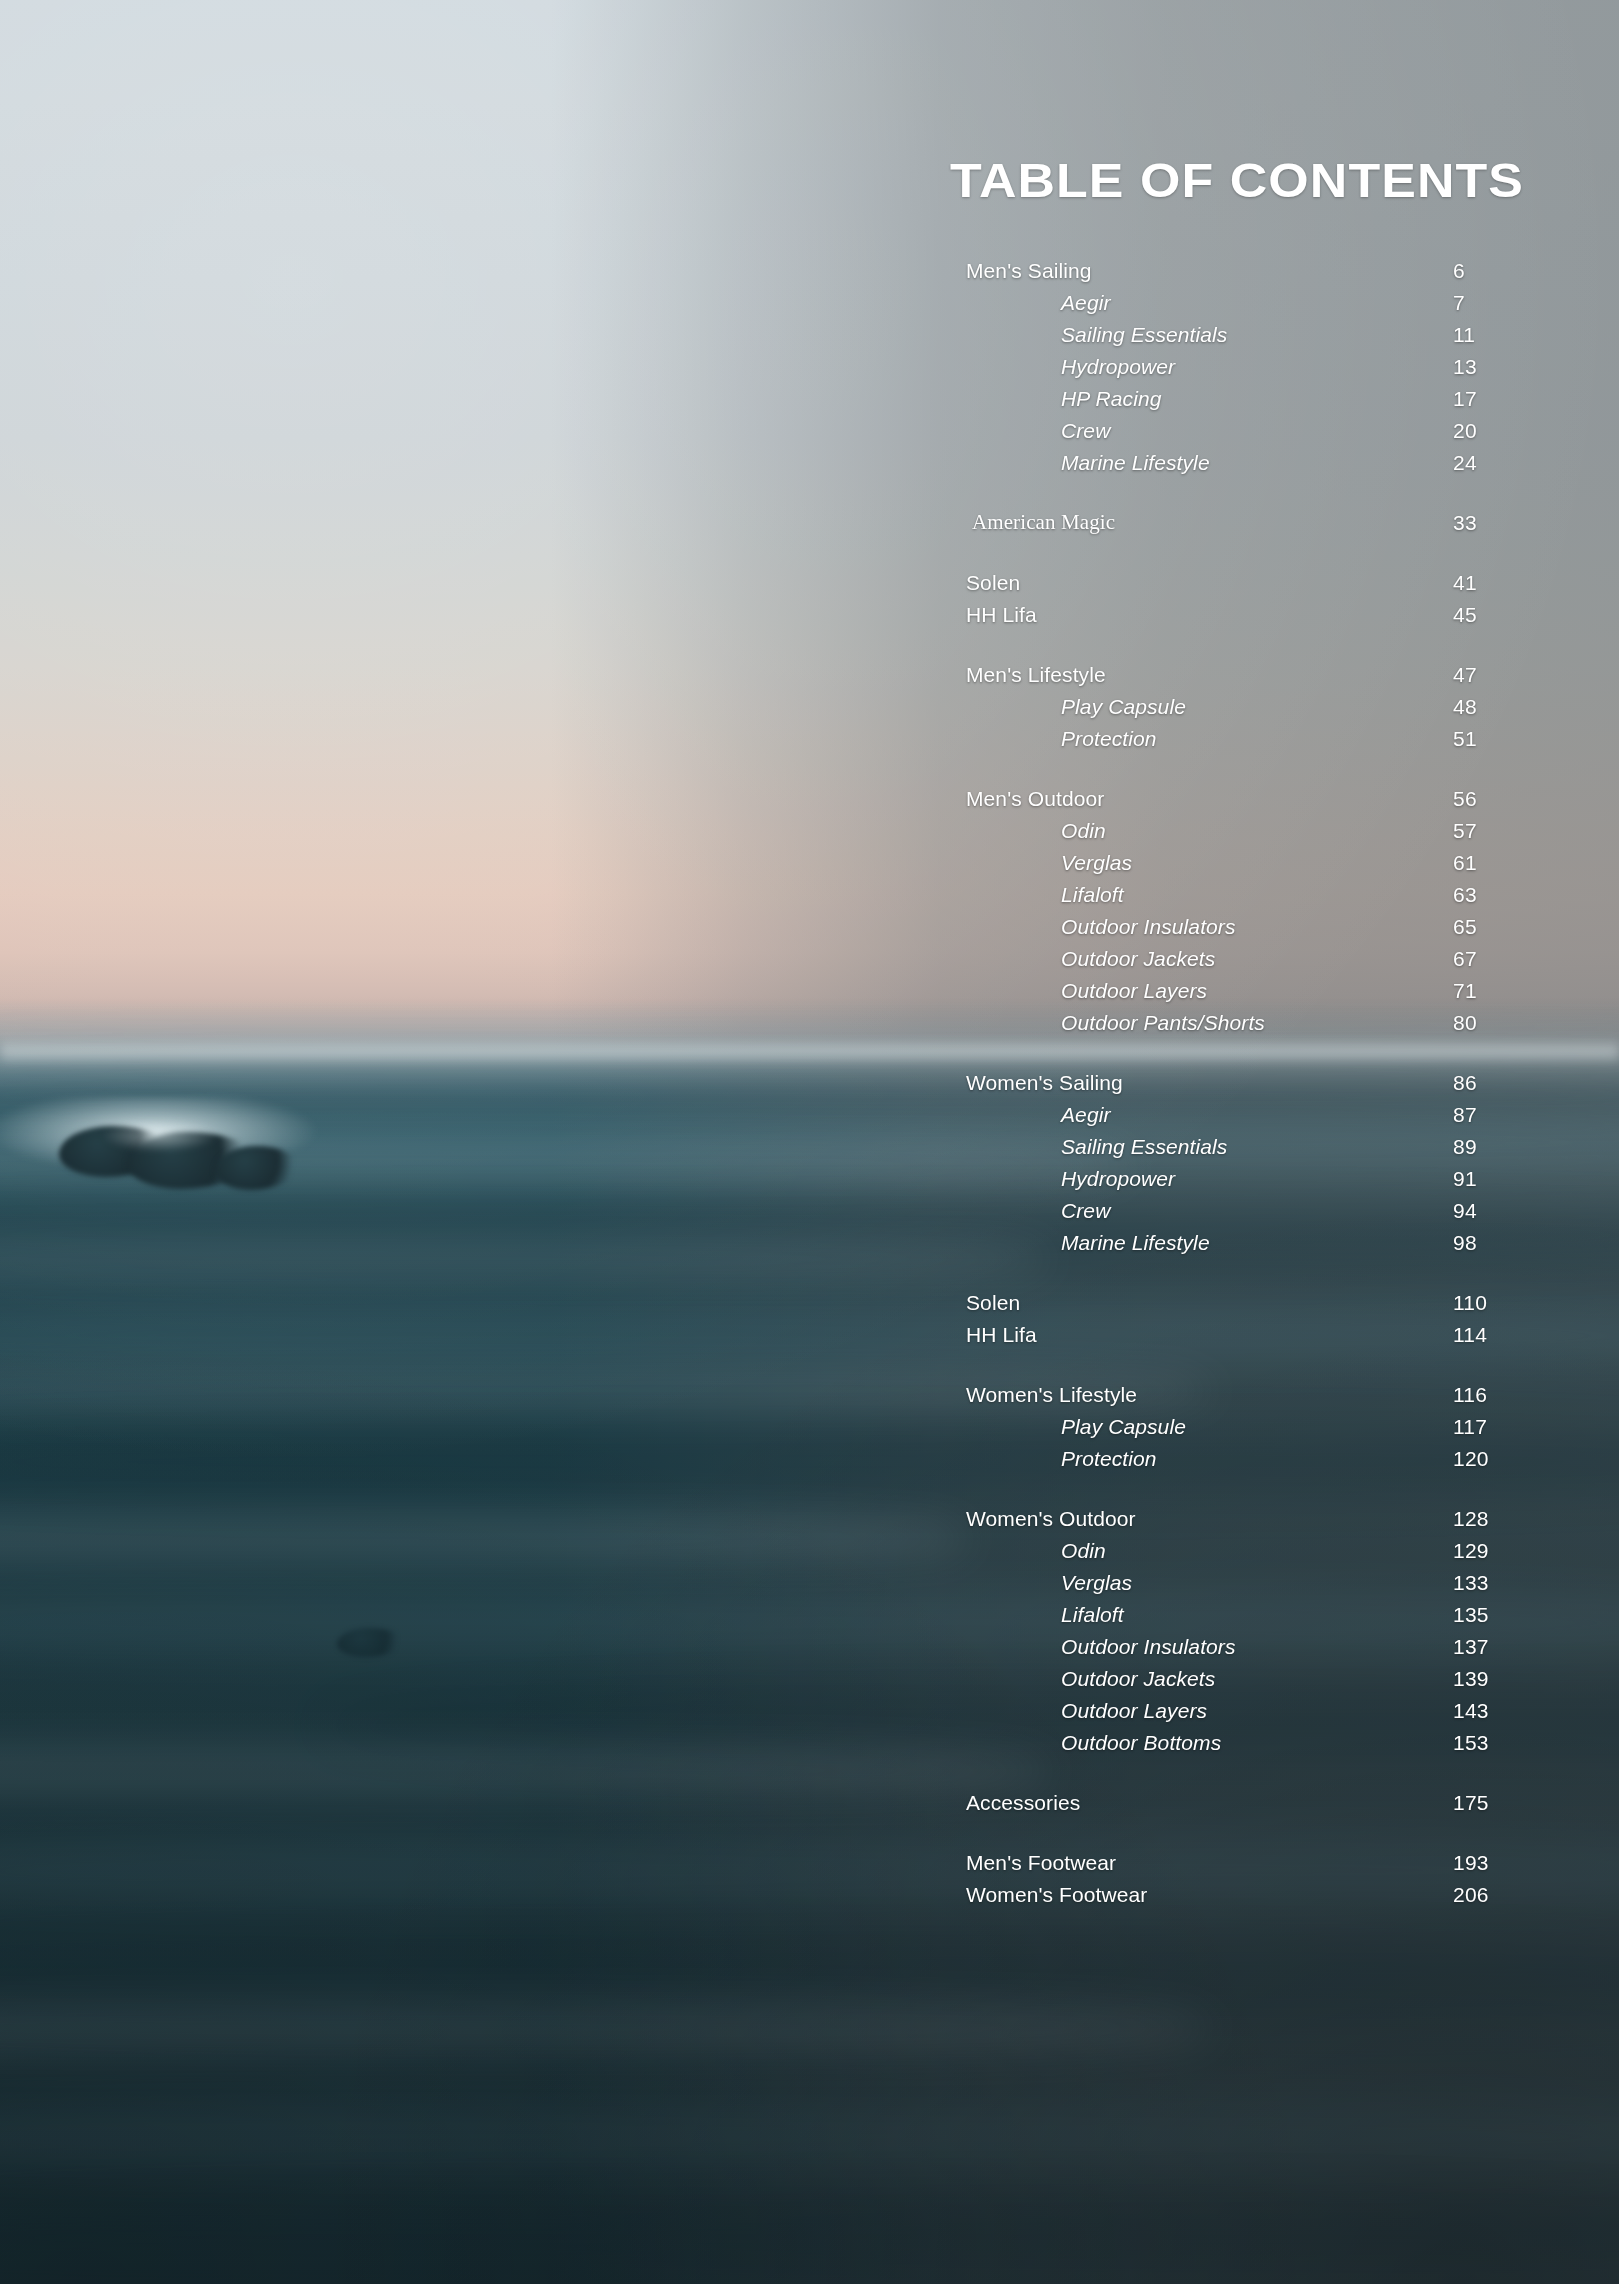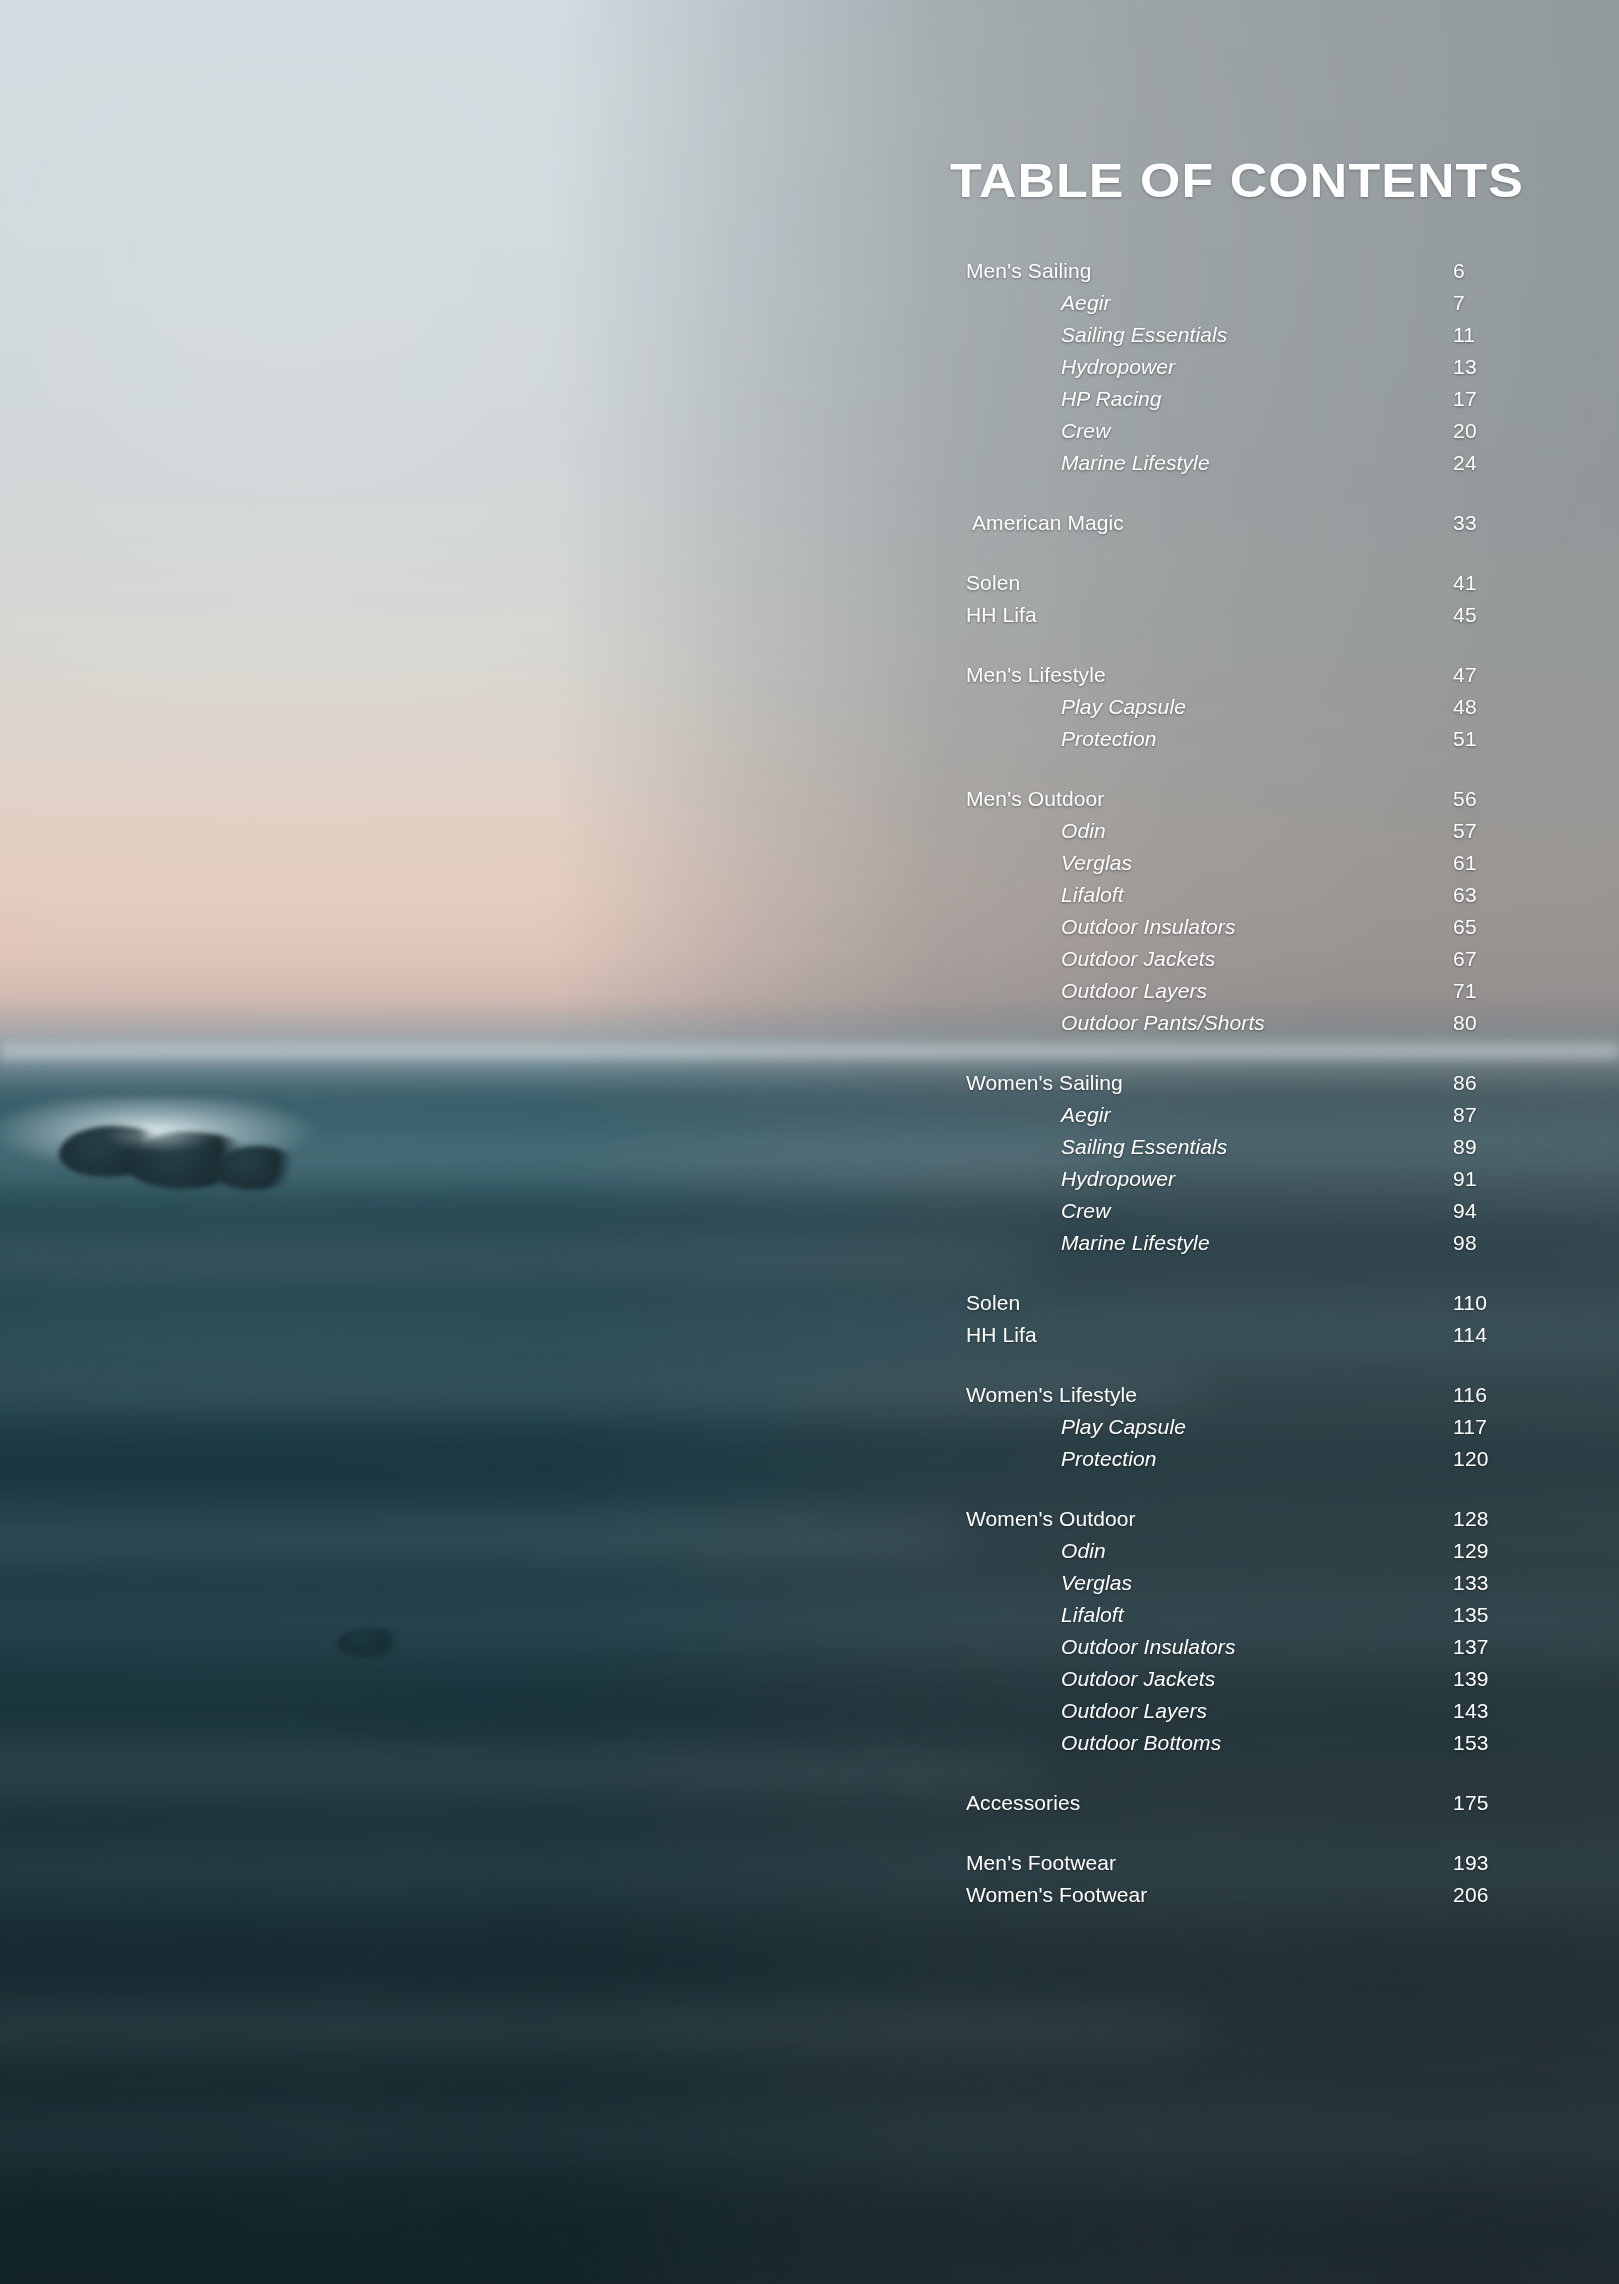--- a/index.html
+++ b/index.html
@@ -169,21 +169,21 @@
     left: 966px;
     top: 0;
     font-size: 21px;
     line-height: 25px;
     color: #ffffff;
     white-space: nowrap;
     text-shadow: 0 0.8px 2.5px rgba(0,0,0,.42);
     letter-spacing: 0.1px;
   }
   .row.sub .label { left: 1061px; font-style: italic; }
-  .row.nudge .label { left: 972px; }
+  .row.nudge .label { left: 972px; font-family: Liberation Serif, serif; }
 
   .row .page {
     position: absolute;
     left: 1453px;
     top: 0;
     font-size: 21px;
     line-height: 25px;
     color: #ffffff;
     text-shadow: 0 0.8px 2.5px rgba(0,0,0,.42);
     letter-spacing: 0.2px;

